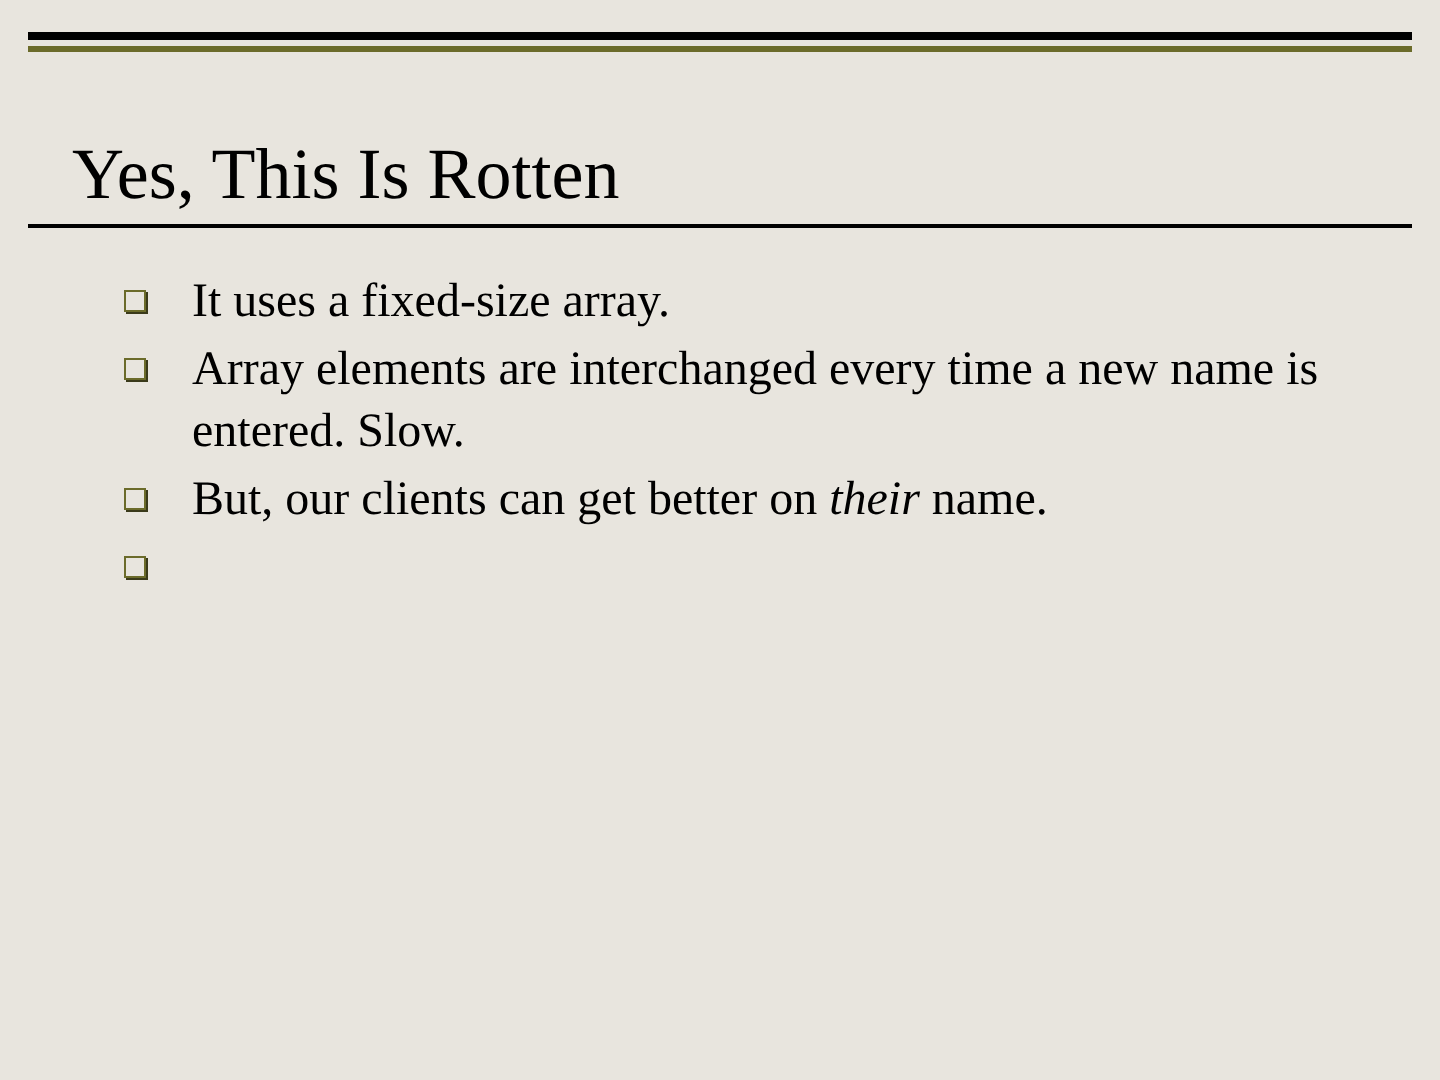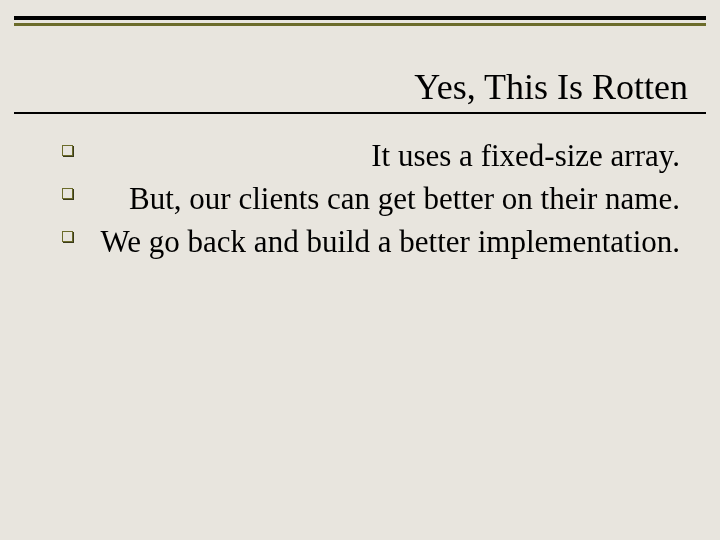--- a/index.html
+++ b/index.html
@@ -7,21 +7,20 @@
   body {
     background: #e8e5de;
     font-family: "Times New Roman", Times, serif;
     color: #000;
   }
   .slide {
     width: 720px;
     height: 540px;
     position: relative;
     padding-top: 16px;
-    text-align: right;
   }
   .top-rule {
     margin: 0 14px 0 14px;
   }
   .rule-black {
     height: 4px;
     background: #000;
   }
   .rule-gap {
     height: 3px;
@@ -42,35 +41,35 @@
     margin: 2px 14px 0 14px;
   }
   .content {
     margin: 22px 40px 0 62px;
   }
   ul.bullets {
     list-style: none;
   }
   ul.bullets li {
     position: relative;
-    font-size: 31px;
+    font-size: 24px;
     line-height: 1.32;
     padding-left: 34px;
     margin-bottom: 2px;
   }
   ul.bullets li .box-marker {
     position: absolute;
     left: 0;
     top: 9px;
     width: 11px;
     height: 11px;
     border: 1.5px solid #6b6b2a;
     box-shadow: 1px 1px 0 #3a3a1a;
   }
-  .italic { }
+  .italic { font-style: italic; }
 </style>
 </head>
 <body>
 
 <div class="slide">
 
   <div class="top-rule">
     <div class="rule-black"></div>
     <div class="rule-gap"></div>
     <div class="rule-olive"></div>
@@ -80,25 +79,28 @@
   <div class="title-underline"></div>
 
   <div class="content">
     <ul class="bullets">
       <li>
         <span class="box-marker"></span>
         <span>It uses a fixed-size array.</span>
       </li>
       <li>
         <span class="box-marker"></span>
+        <span>Array elements are interchanged every time a new name is entered.  Slow.</span>
+      </li>
+      <li>
+        <span class="box-marker"></span>
       </li>
       <li>
         <span class="box-marker"></span>
         <span><span>But, our clients can get better on </span><span class="italic">their</span><span> name.</span></span>
       </li>
       <li>
         <span class="box-marker"></span>
-        <span>We go back and build a better implementation.</span>
       </li>
     </ul>
   </div>
 
 </div>
 
 </body></html>

